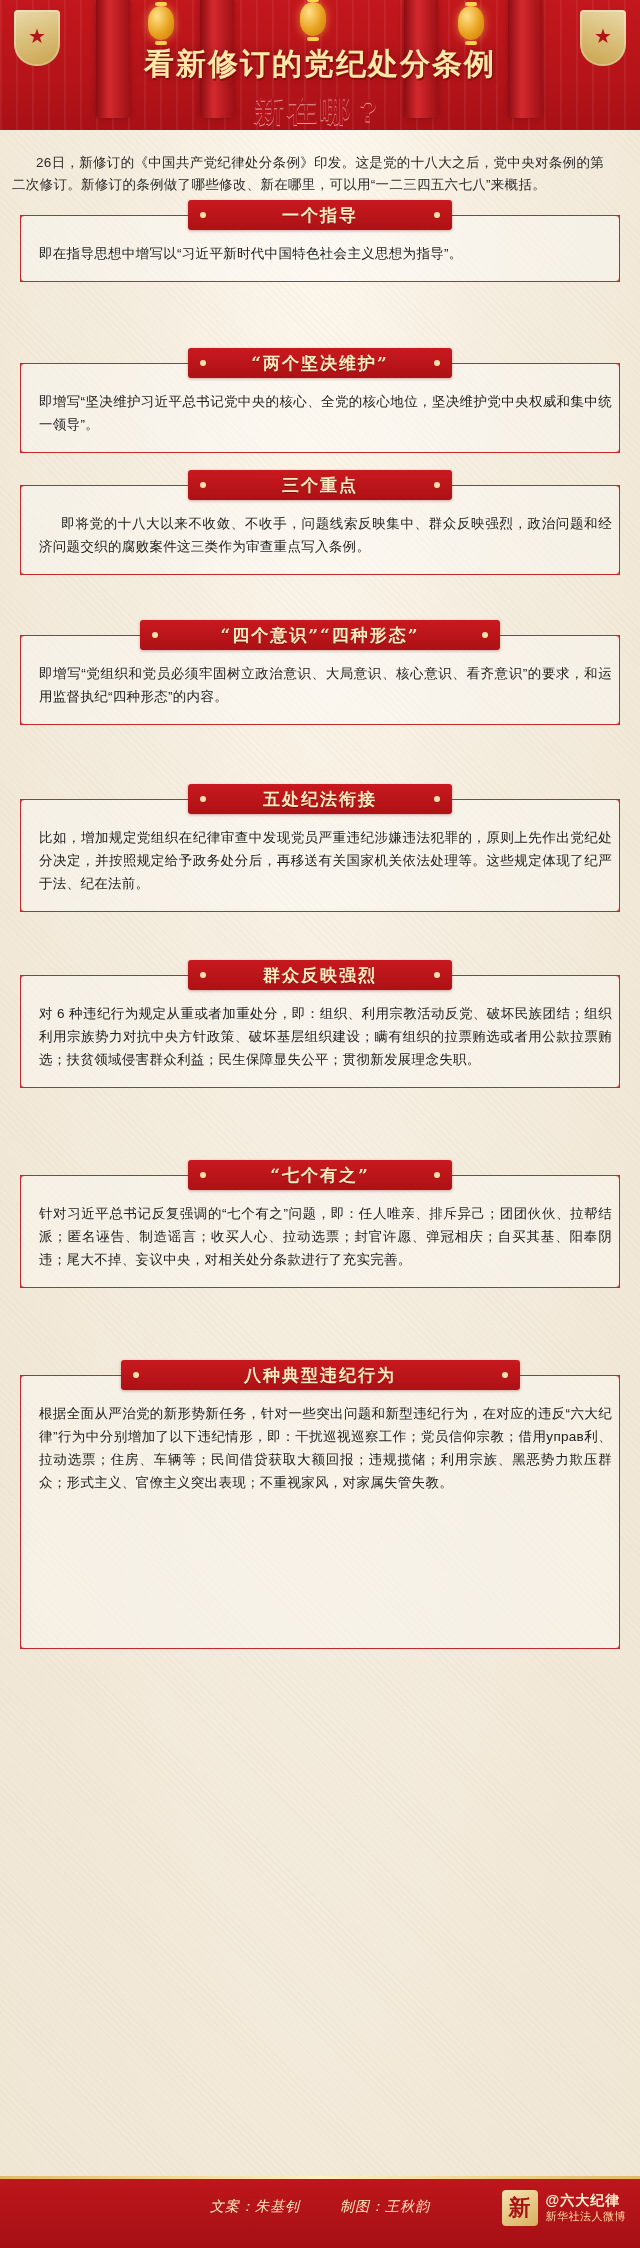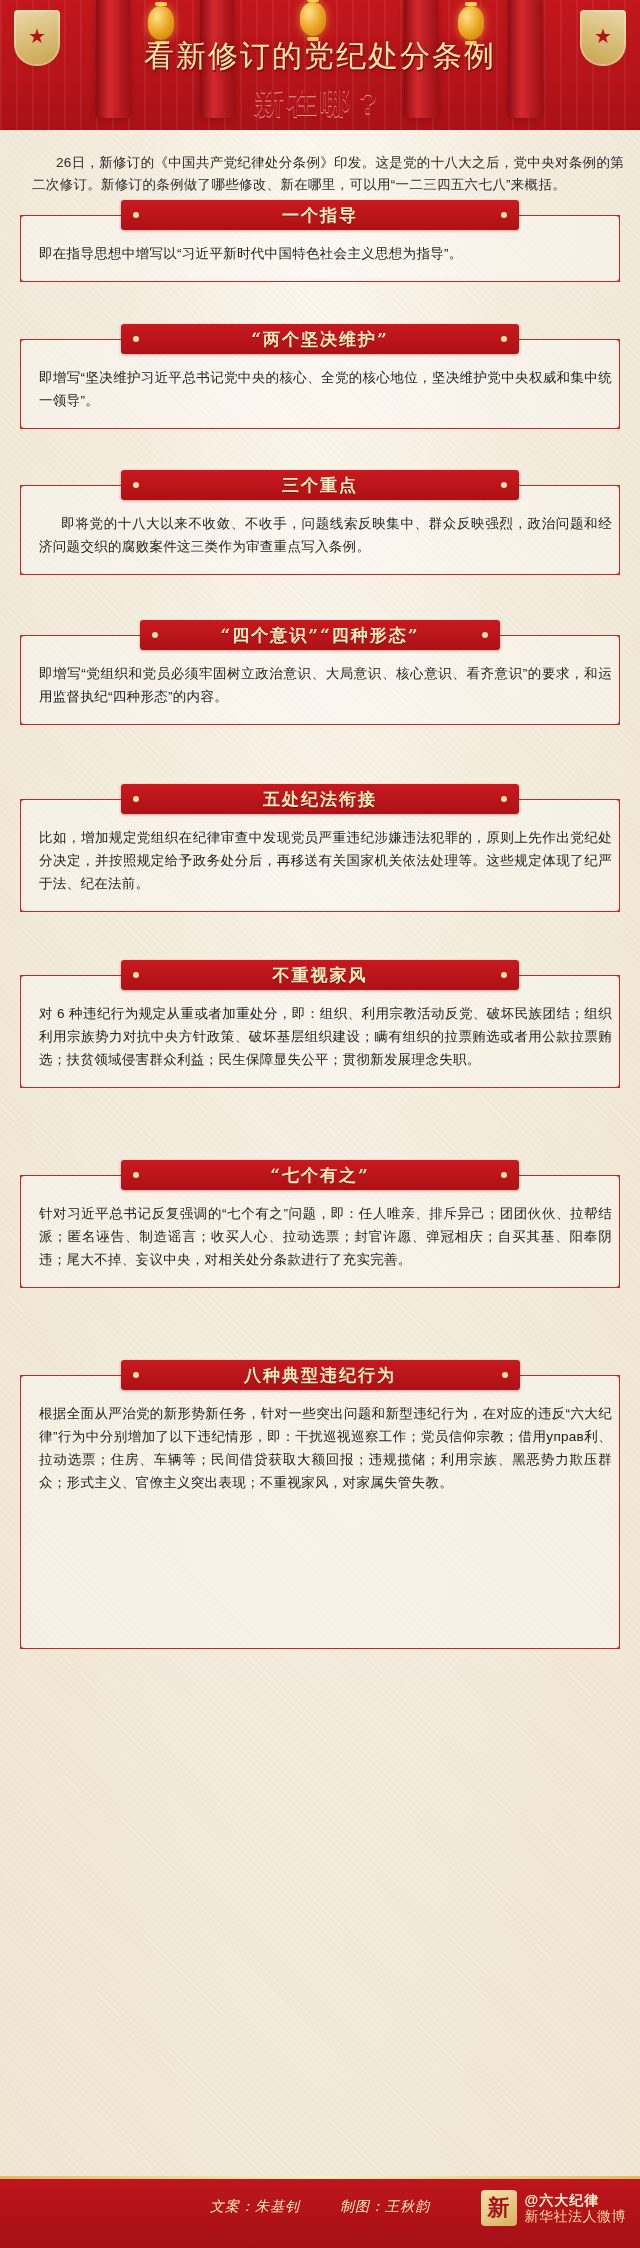--- a/index.html
+++ b/index.html
@@ -114,57 +114,58 @@
   }
   .title-line-1 {
     font-family: "DejaVu Serif", serif;
     font-weight: bold;
     font-size: 25px;
     letter-spacing: 2px;
     color: #fdf0cf;
     text-shadow: 1px 1px 0 #7d0b0f, 0 0 6px rgba(0,0,0,0.35);
   }
   .title-line-2 {
+    margin-top: 8px;
     font-family: "DejaVu Serif", serif;
-    font-weight: normal;
+    font-weight: bold;
     font-size: 30px;
     letter-spacing: 2px;
     color: #ffe9a8;
     text-shadow: 1px 2px 0 #8a0c10, 0 0 8px rgba(0,0,0,0.3);
   }
   .title-line-3 {
     margin-top: 6px;
     font-family: "DejaVu Serif", serif;
     font-weight: bold;
     font-size: 30px;
     letter-spacing: 3px;
     color: #b3141a;
     text-shadow: 0 1px 0 rgba(255,255,255,0.6);
   }
   
   .intro {
     position: absolute;
-    top: 152px; left: 32px;
+    top: 152px; left: 12px;
     width: 592px;
     font-size: 13.5px;
     line-height: 22px;
     color: #2a2a2a;
     text-align: justify;
     letter-spacing: 0.3px;
   }
   .intro .indent { display: inline-block; width: 24px; }
   
   .section {
     position: absolute;
     left: 20px;
     width: 600px;
   }
   .sec-head {
     position: relative;
-    width: 398px;
+    width: 264px;
     margin: 0 auto;
     height: 30px;
     background: linear-gradient(180deg, #c8191f, #ad1115);
     border-radius: 3px;
     box-shadow: 0 1px 3px rgba(120,20,20,0.35);
     display: flex;
     align-items: center;
     justify-content: center;
     z-index: 3;
   }
@@ -253,21 +254,21 @@
     display: flex; align-items: center; justify-content: center;
   }
   .brand .btxt { line-height: 16px; }
   .brand .b1 {
     font-size: 14px;
     font-weight: bold;
     color: #fff4d2;
     letter-spacing: 1px;
   }
   .brand .b2 {
-    font-size: 14px;
+    font-size: 11px;
     color: #ffd9a0;
     letter-spacing: 0.5px;
   }
   .paper-tex {
     position: absolute;
     left: 0; top: 130px;
     width: 640px; height: 2046px;
     background-image:
       repeating-linear-gradient(45deg,
         rgba(180,160,130,0.05) 0px, rgba(180,160,130,0.05) 1px,
@@ -314,21 +315,21 @@
     </div>
     <div class="sec-body">
       <span class="corner tl"></span>
       <span class="corner tr"></span>
       <span class="corner bl"></span>
       <span class="corner br"></span>
       <span>即在指导思想中增写以“习近平新时代中国特色社会主义思想为指导”。</span>
     </div>
   </div>
 
-  <div class="section" style="top: 324px; border-radius: 8px;">
+  <div class="section" style="top: 348px; border-radius: 8px;">
     <div class="sec-head">
       <span class="dot left"></span>
       <span class="htext">“两个坚决维护”</span>
       <span class="dot right"></span>
     </div>
     <div class="sec-body">
       <span class="corner tl"></span>
       <span class="corner tr"></span>
       <span class="corner bl"></span>
       <span class="corner br"></span>
@@ -377,21 +378,21 @@
       <span class="corner tr"></span>
       <span class="corner bl"></span>
       <span class="corner br"></span>
       <span>比如，增加规定党组织在纪律审查中发现党员严重违纪涉嫌违法犯罪的，原则上先作出党纪处分决定，并按照规定给予政务处分后，再移送有关国家机关依法处理等。这些规定体现了纪严于法、纪在法前。</span>
     </div>
   </div>
 
   <div class="section" style="top: 960px;">
     <div class="sec-head">
       <span class="dot left"></span>
-      <span class="htext">不重视家风</span>
+      <span class="htext">群众反映强烈</span>
       <span class="dot right"></span>
     </div>
     <div class="sec-body">
       <span class="corner tl"></span>
       <span class="corner tr"></span>
       <span class="corner bl"></span>
       <span class="corner br"></span>
       <span>对 6 种违纪行为规定从重或者加重处分，即：组织、利用宗教活动反党、破坏民族团结；组织利用宗族势力对抗中央方针政策、破坏基层组织建设；瞒有组织的拉票贿选或者用公款拉票贿选；扶贫领域侵害群众利益；民生保障显失公平；贯彻新发展理念失职。</span>
     </div>
   </div>

